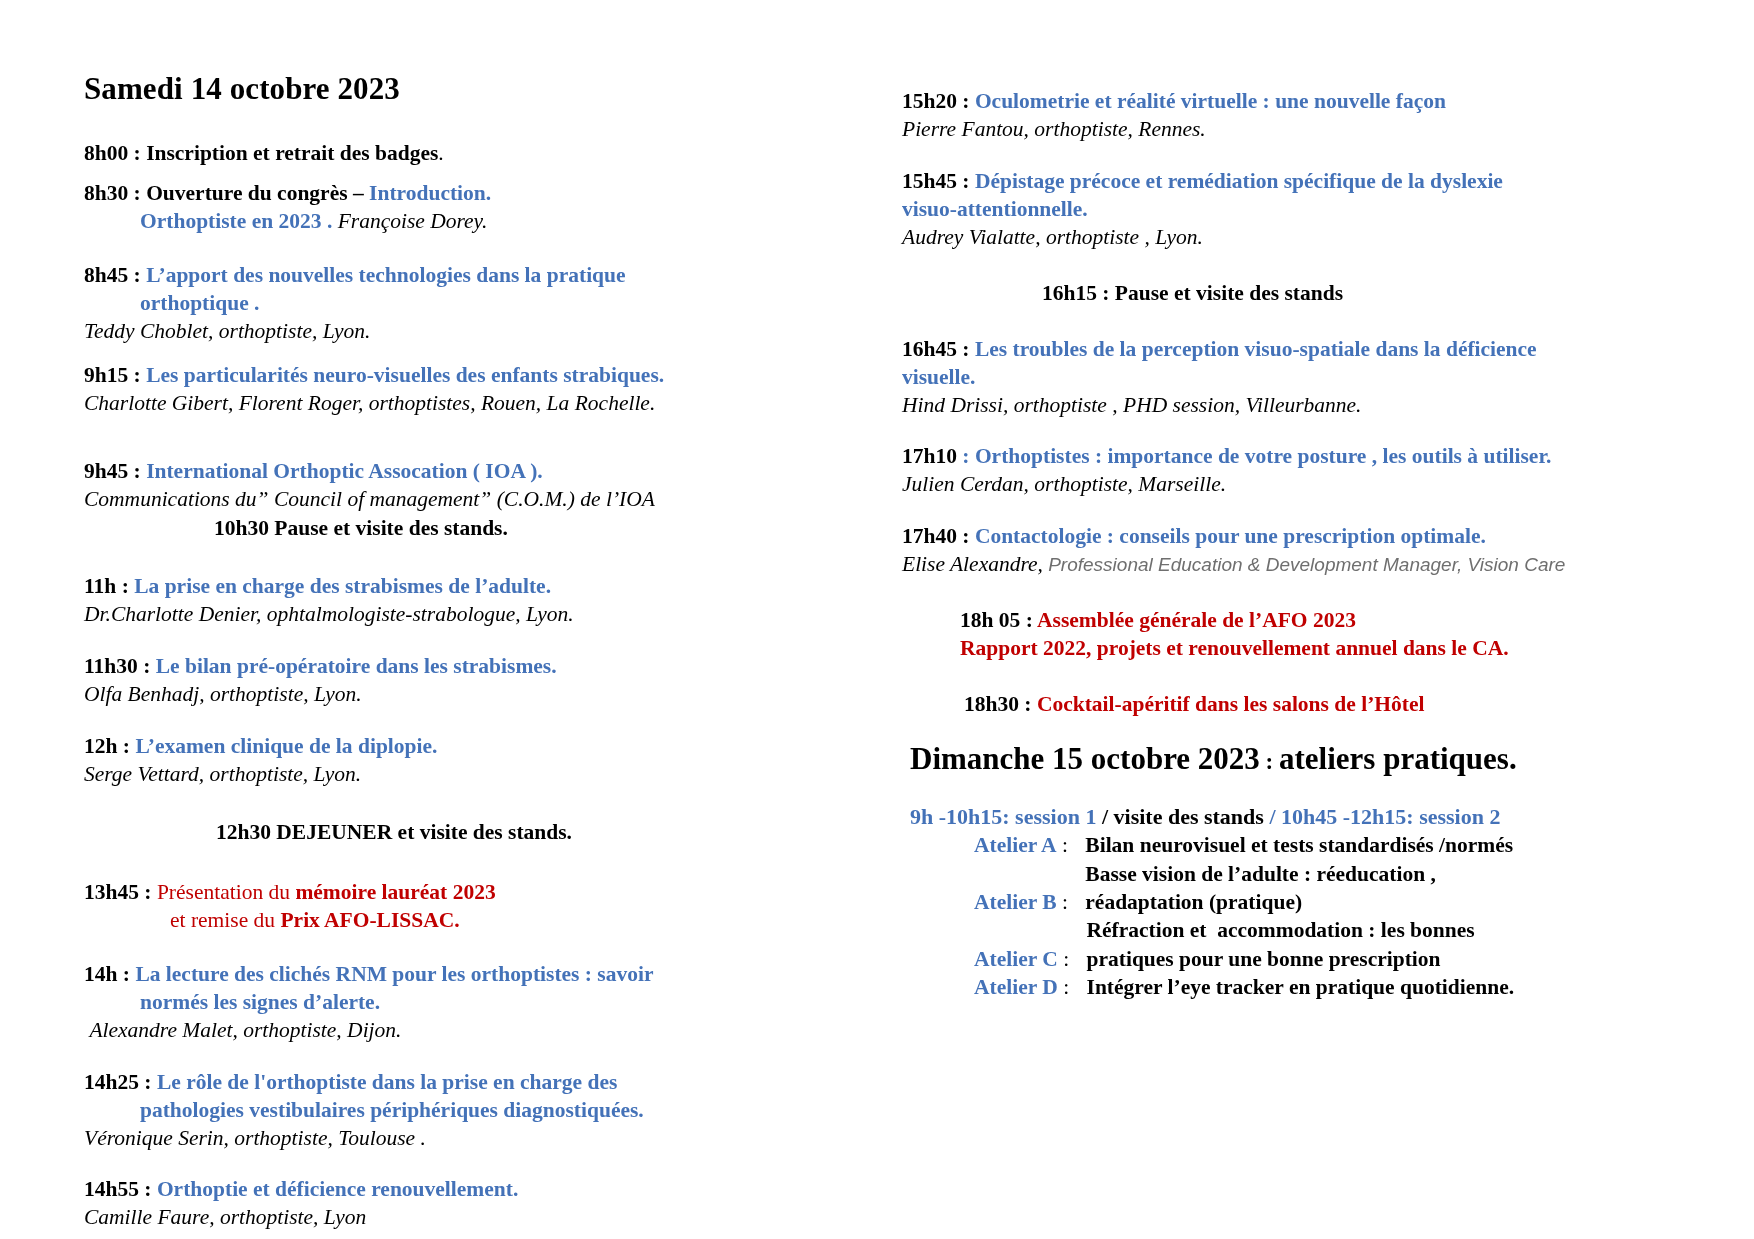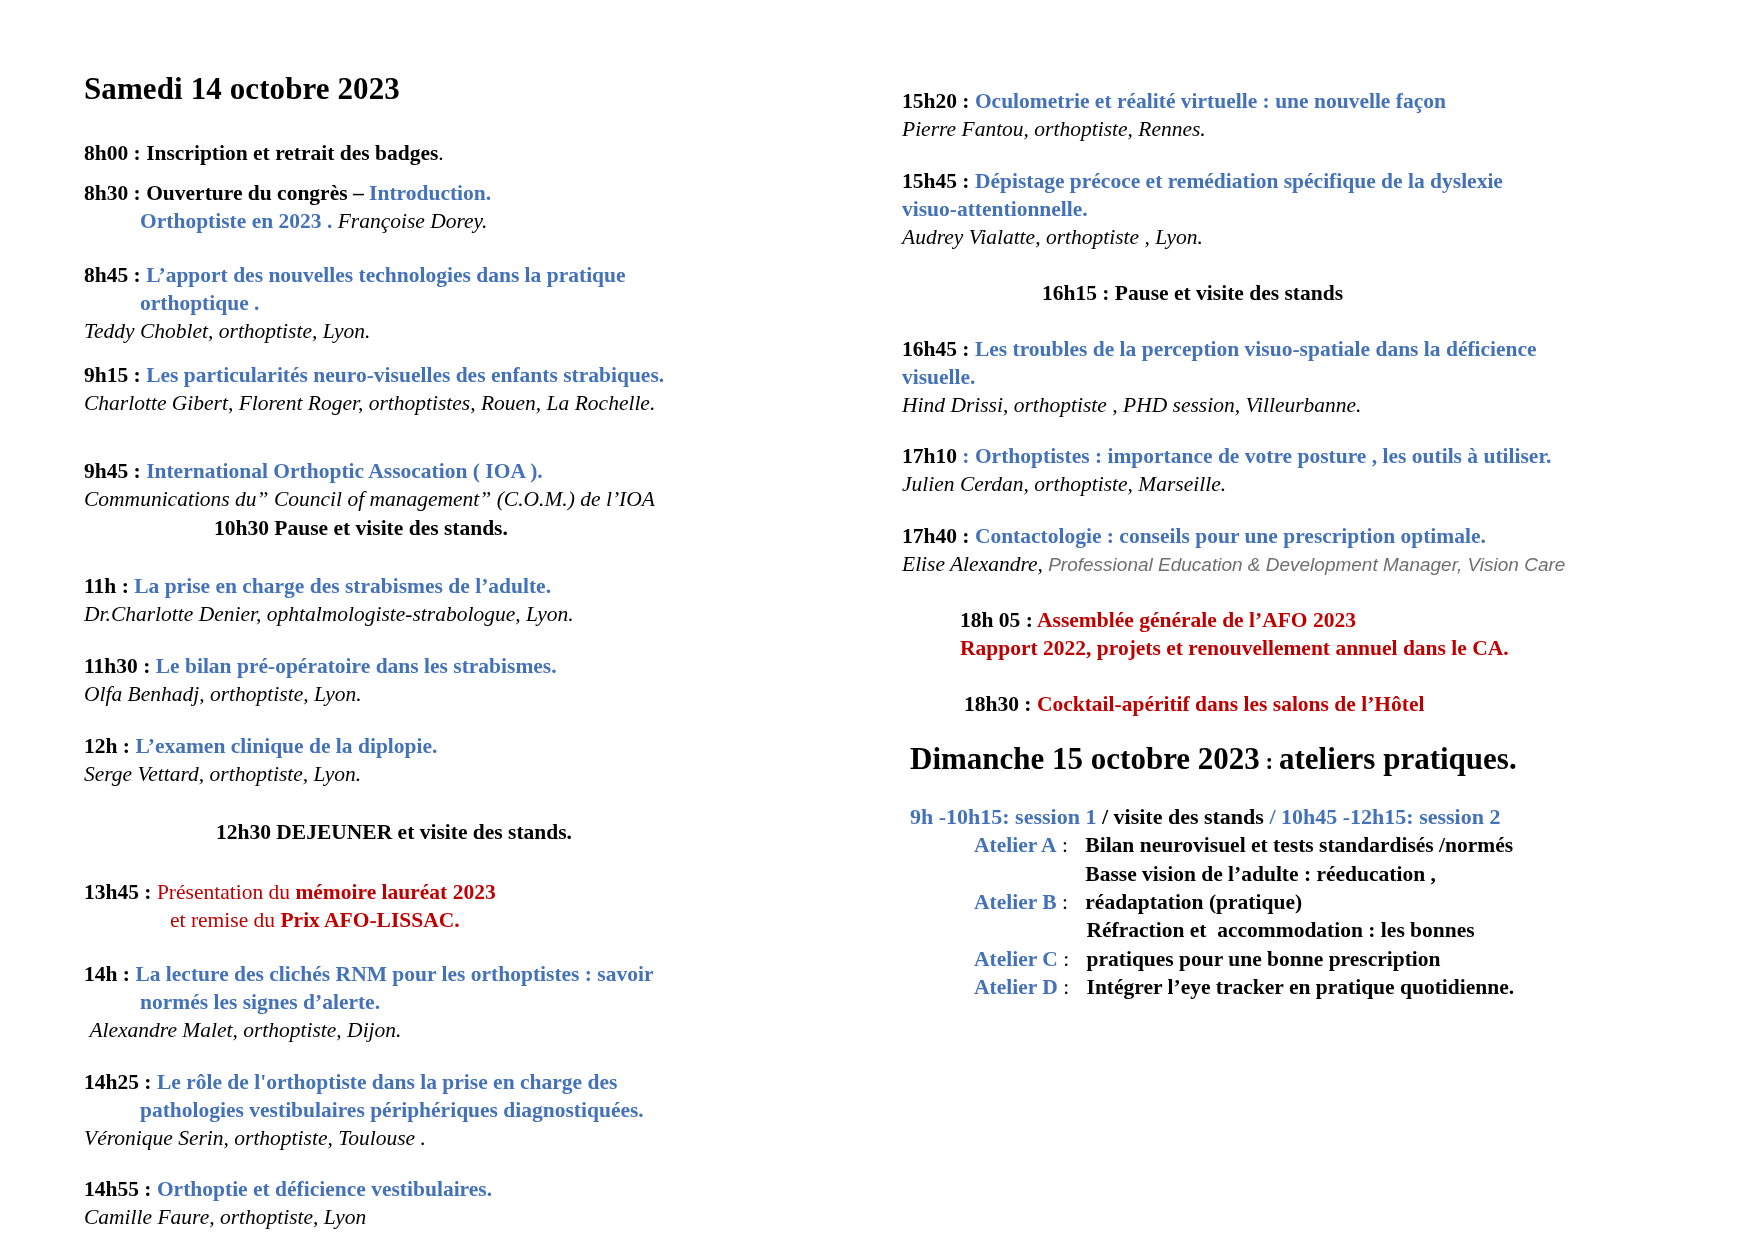--- a/index.html
+++ b/index.html
@@ -208,21 +208,21 @@
       <p class="speaker"> Alexandre Malet, orthoptiste, Dijon.</p>
     </div>
 
     <div class="block" style="margin-bottom:24px;">
       <p class="line"><span class="time">14h25 : </span><span class="title-blue">Le rôle de l'orthoptiste dans la prise en charge des</span></p>
       <p class="line indent-1"><span class="title-blue">pathologies vestibulaires périphériques diagnostiquées.</span></p>
       <p class="speaker">Véronique Serin, orthoptiste, Toulouse .</p>
     </div>
 
     <div class="block">
-      <p class="line"><span class="time">14h55 : </span><span class="title-blue">Orthoptie et déficience vestibulaires.</span></p>
+      <p class="line"><span class="time">14h55 : </span><span class="title-blue">Orthoptie et déficience renouvellement.</span></p>
       <p class="speaker">Camille Faure, orthoptiste, Lyon</p>
     </div>
 
   </div>
 
   <div class="column col-right">
 
     <div class="block" style="margin-bottom:24px;">
       <p class="line"><span class="time">15h20 : </span><span class="title-blue">Oculometrie et réalité virtuelle : une nouvelle façon</span></p>
       <p class="speaker">Pierre Fantou, orthoptiste, Rennes.</p>

